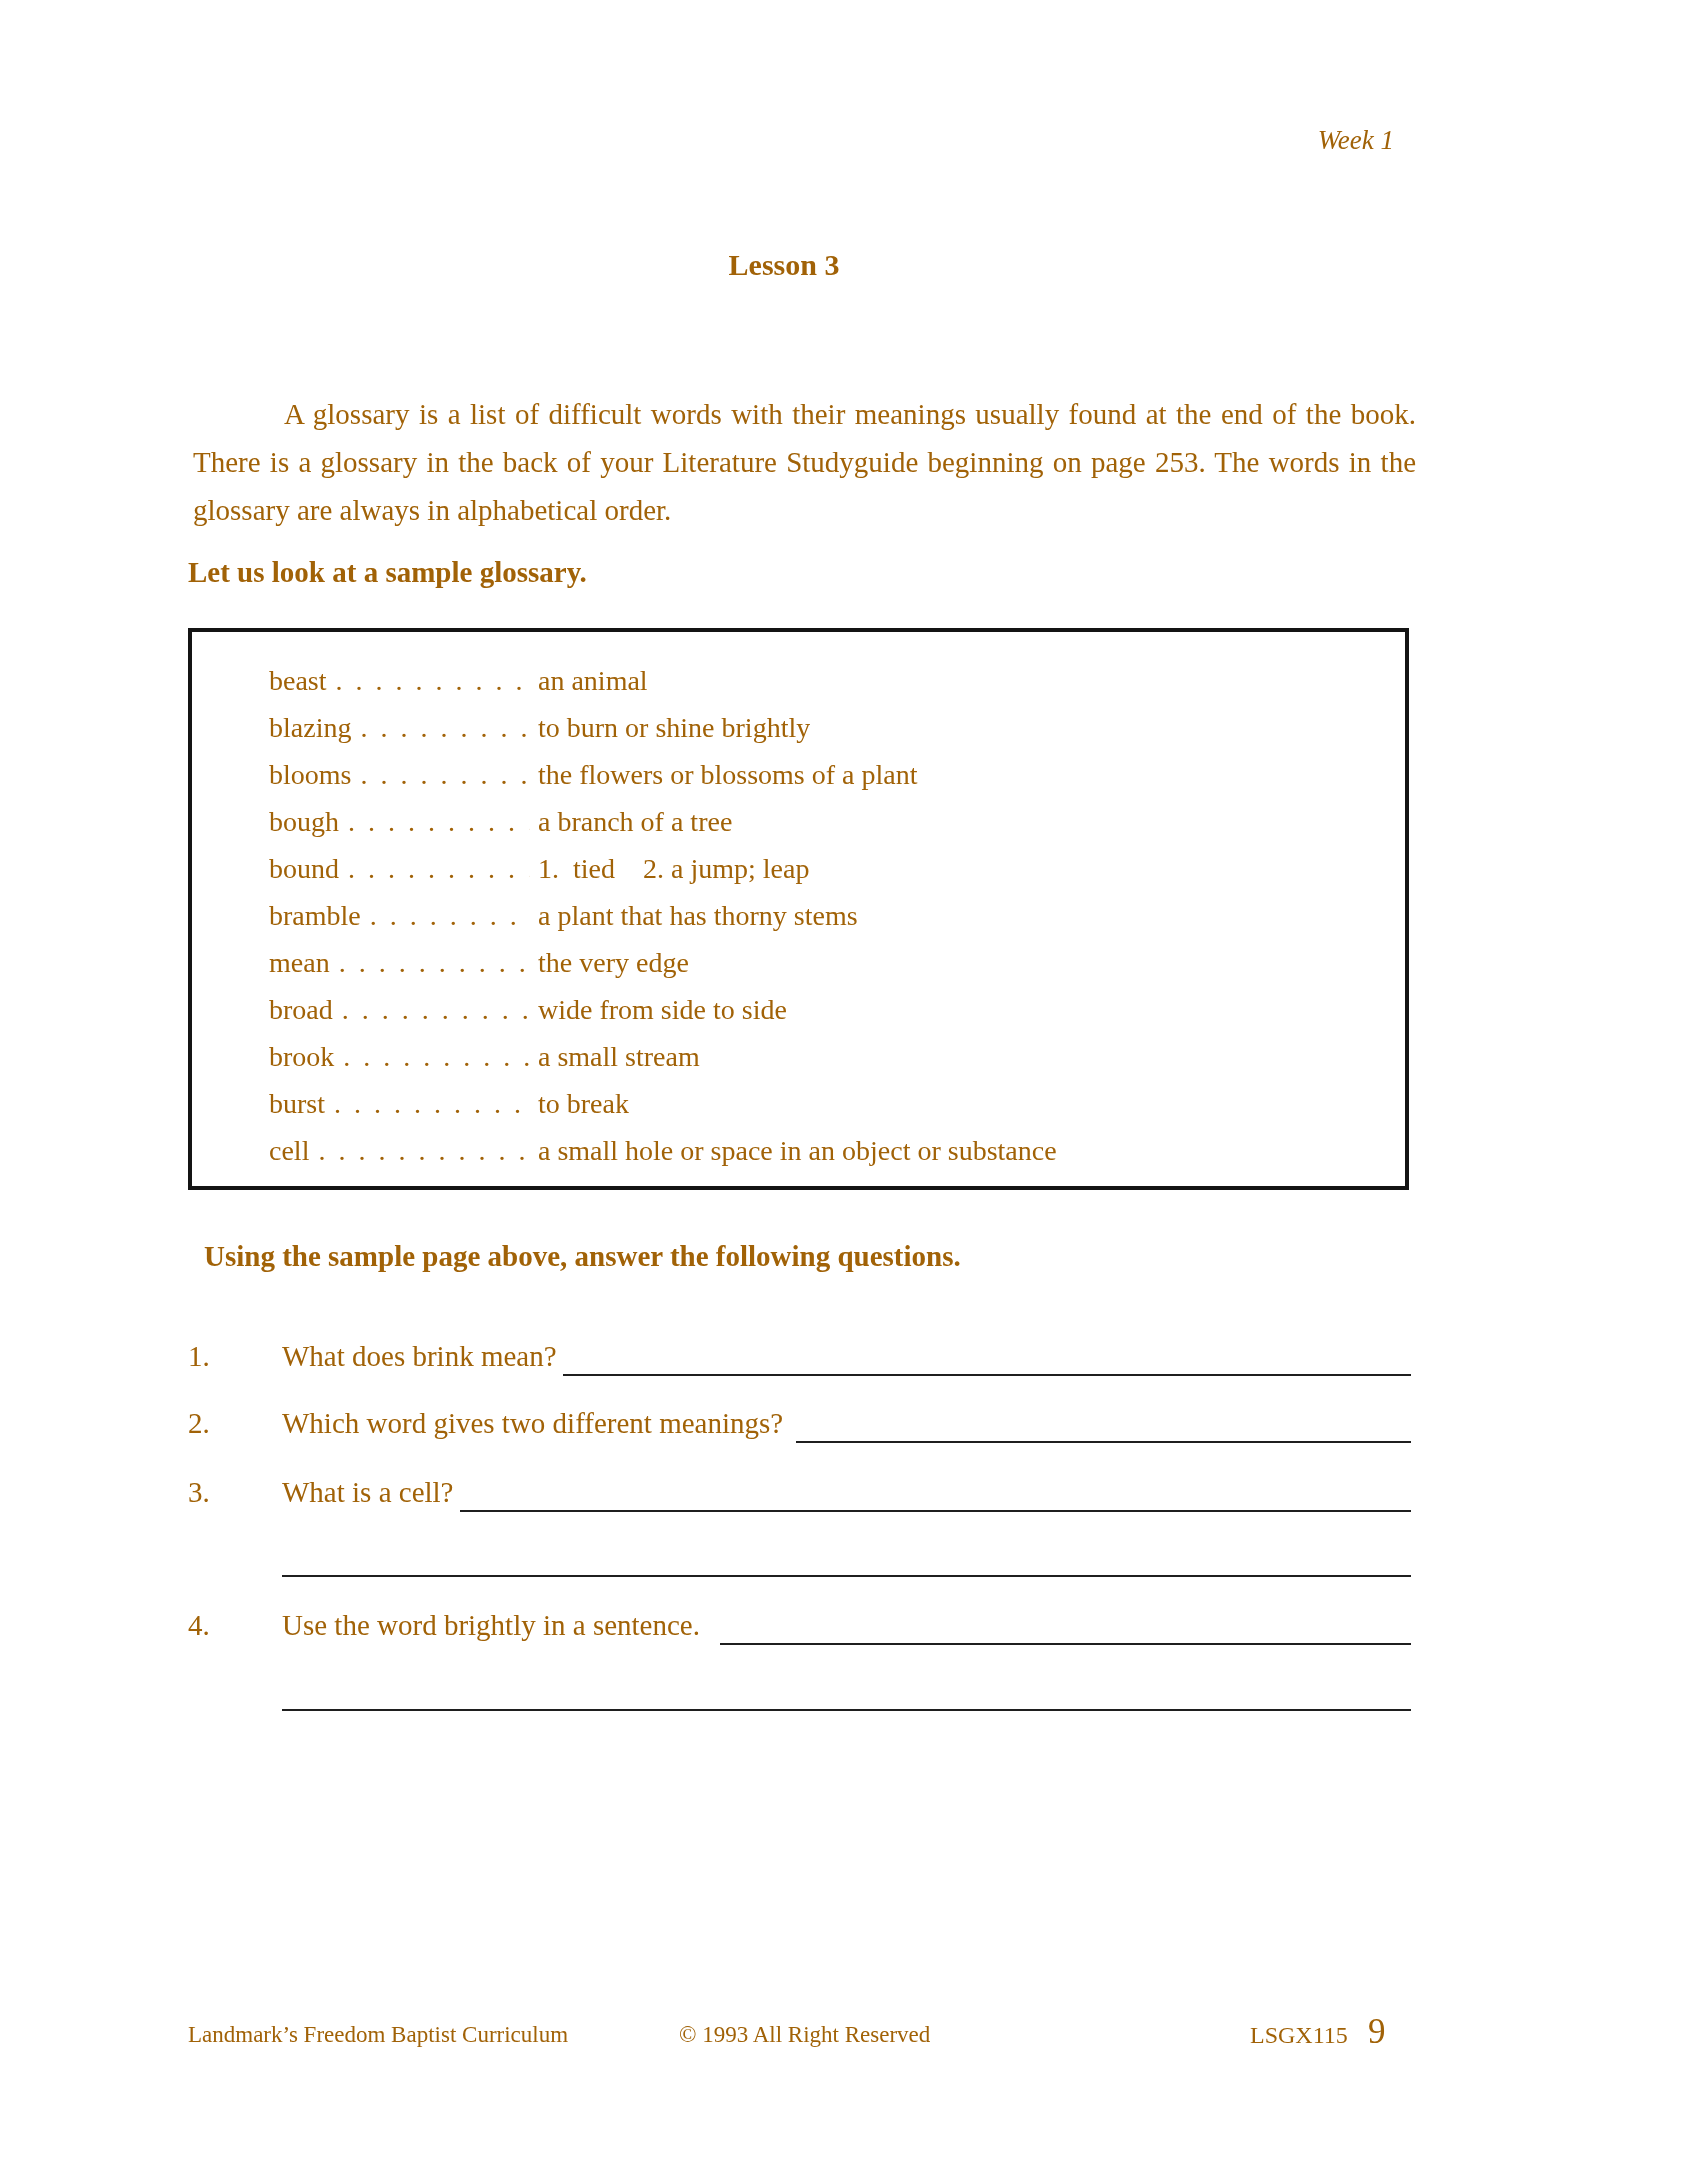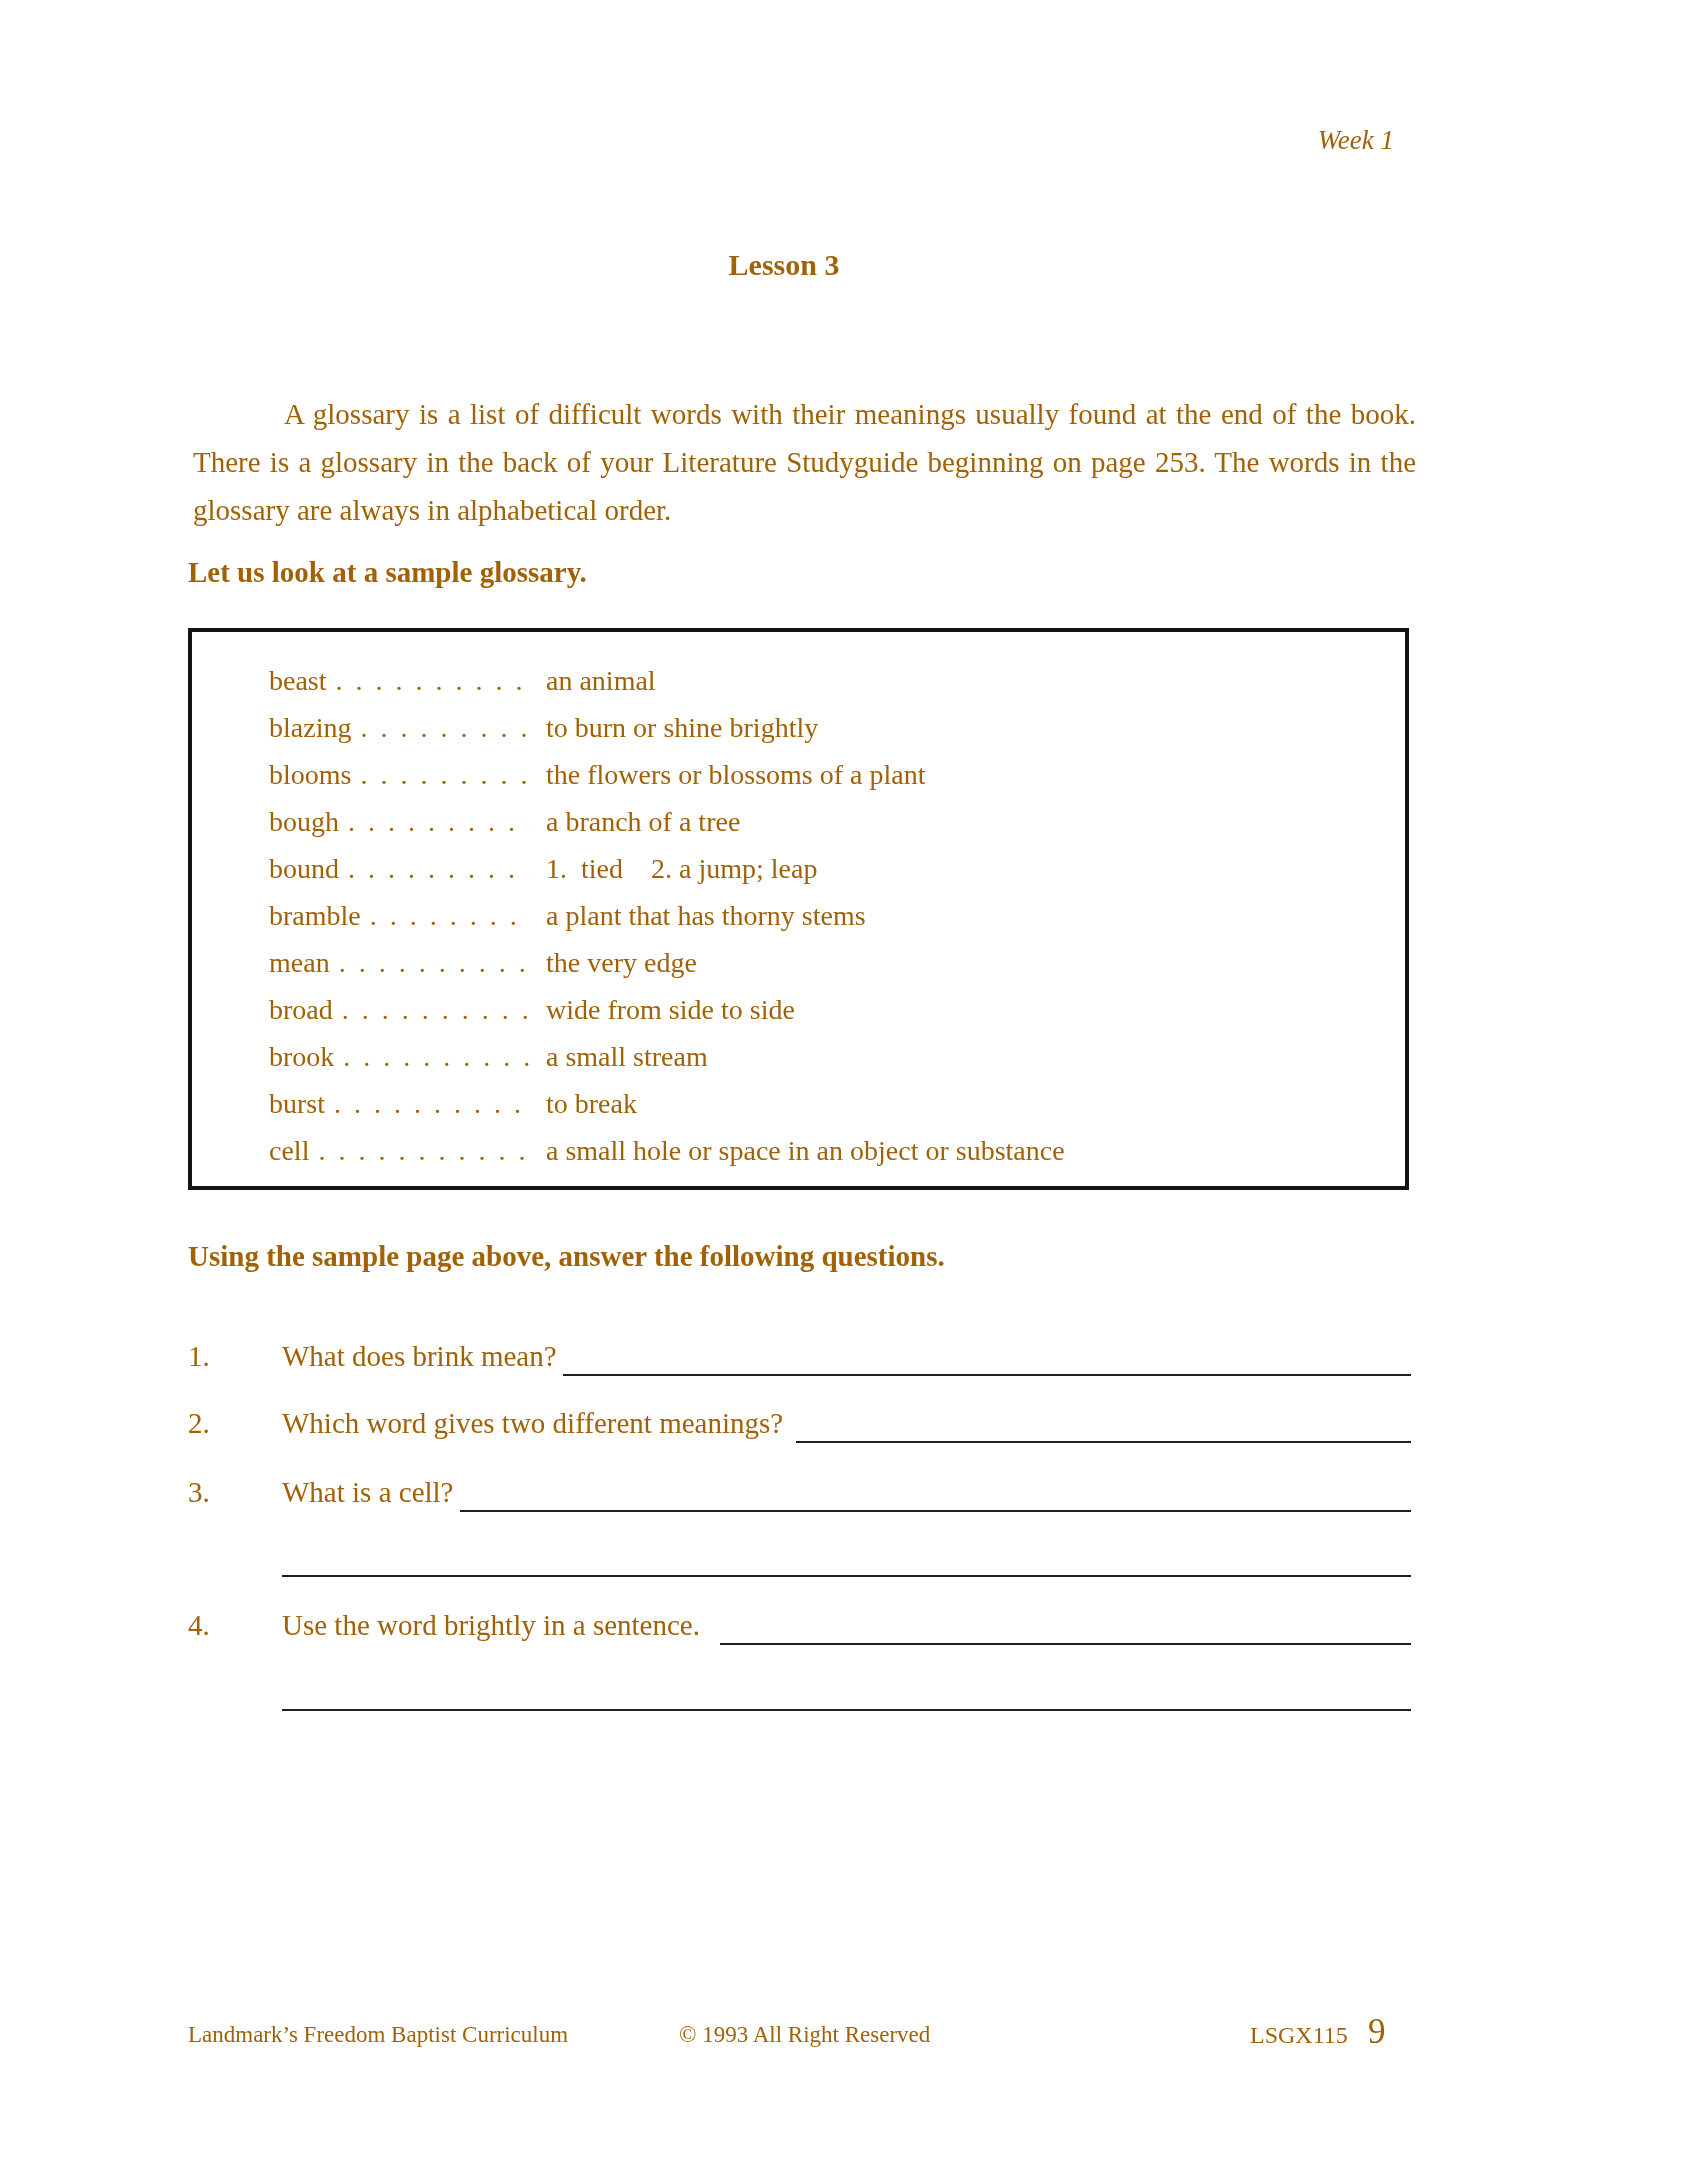--- a/index.html
+++ b/index.html
@@ -44,23 +44,23 @@
   }
   .g-word-dots {
     display:inline-flex; width:261px; flex-shrink:0;
     overflow:hidden; white-space:nowrap;margin-left:37px;
   }
   .g-word { white-space:pre; }
   .g-dots {
     flex:1; overflow:hidden; white-space:nowrap;
     margin-left:9px; letter-spacing:3px;
   }
-  .g-def { margin-left:16px; white-space:pre; overflow:hidden; }
+  .g-def { margin-left:8px; white-space:pre; overflow:hidden; }
   .questions-heading {
-    position:absolute; top:1240px; left:188px;
+    position:absolute; top:1240px; left:204px;
     font-weight:bold; font-size:29px;
   }
   .q-row {
     position:absolute; left:188px; width:1223px;
     display:flex; align-items:stretch;
     height:37px; font-size:29px; line-height:34px;
   }
   .q-num { width:94px; flex-shrink:0; }
   .q-text { white-space:pre; }
   .q-line {

